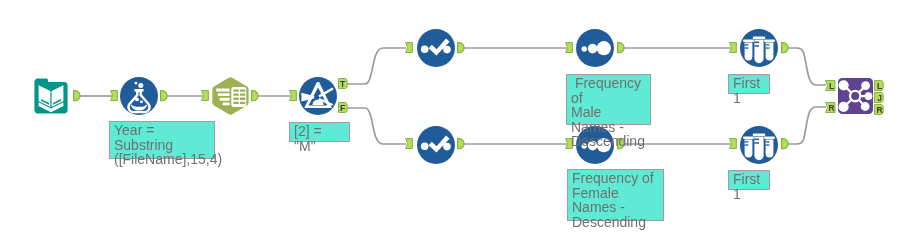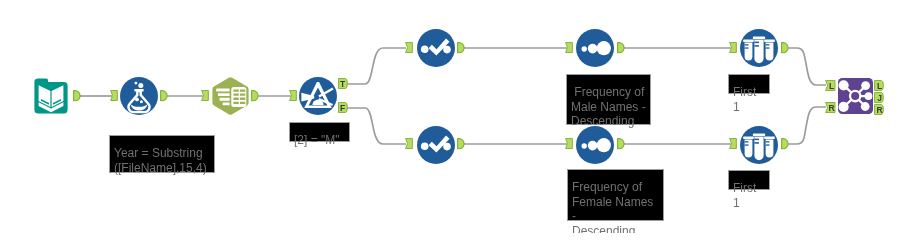--- a/index.html
+++ b/index.html
@@ -2,23 +2,23 @@
 <html><head>
 <meta charset="utf-8">
 <title>Alteryx Workflow</title>
 <style>
   html,body{margin:0;padding:0;}
   body{width:908px;height:233px;background:#ffffff;font-family:"Liberation Sans",sans-serif;overflow:hidden;}
   #canvas{position:relative;width:908px;height:233px;background:#ffffff;}
   svg#wires{position:absolute;left:0;top:0;width:908px;height:233px;}
   .tool{position:absolute;}
   .tool svg{display:block;}
-  .lbl{position:absolute;border:1px solid #9d9d9d;background:#000000;color:#707070;
-       font-family:"Liberation Sans",sans-serif;font-size:12px;line-height:14.6px;
-       padding:10px 4px 2px 4px;box-sizing:border-box;white-space:pre-wrap;}
+  .lbl{position:absolute;border:1px solid #9d9d9d;background:#5eead4;color:#707070;
+       font-family:"Liberation Sans",sans-serif;font-size:14px;line-height:14.6px;
+       padding:1px 4px 2px 4px;box-sizing:border-box;white-space:pre-wrap;}
   .portlabel{position:absolute;font-family:"Liberation Sans",sans-serif;font-size:8.5px;
        font-weight:bold;color:#3a3a3a;text-align:center;}
 </style>
 </head>
 <body>
 
 <div id="canvas">
 
 <svg id="wires" viewBox="0 0 908 233" xmlns="http://www.w3.org/2000/svg">
   <defs>
@@ -255,21 +255,21 @@
 </div>
 
 <div class="portlabel" style="left:338px;top:79px;width:9px;">T</div>
 <div class="portlabel" style="left:338px;top:103px;width:9px;">F</div>
 <div class="portlabel" style="left:827px;top:81px;width:9px;">L</div>
 <div class="portlabel" style="left:827px;top:103px;width:9px;">R</div>
 <div class="portlabel" style="left:875px;top:81px;width:9px;">L</div>
 <div class="portlabel" style="left:875px;top:93px;width:9px;">J</div>
 <div class="portlabel" style="left:875px;top:105px;width:9px;">R</div>
 
-<div class="lbl" style="left:109px;top:135px;width:106px;height:38px;">Year = Substring
+<div class="lbl" style="left:109px;top:121px;width:106px;height:38px;">Year = Substring
 ([FileName],15,4)</div>
 <div class="lbl" style="left:289px;top:122px;width:61px;height:20px;">[2] = "M"</div>
 <div class="lbl" style="left:566px;top:74px;width:85px;height:51px;"> Frequency of
 Male Names -
 Descending</div>
 <div class="lbl" style="left:567px;top:169px;width:97px;height:52px;">Frequency of
 Female Names -
 Descending</div>
 <div class="lbl" style="left:728px;top:74px;width:42px;height:20px;">First 1</div>
 <div class="lbl" style="left:728px;top:170px;width:42px;height:20px;">First 1</div>

